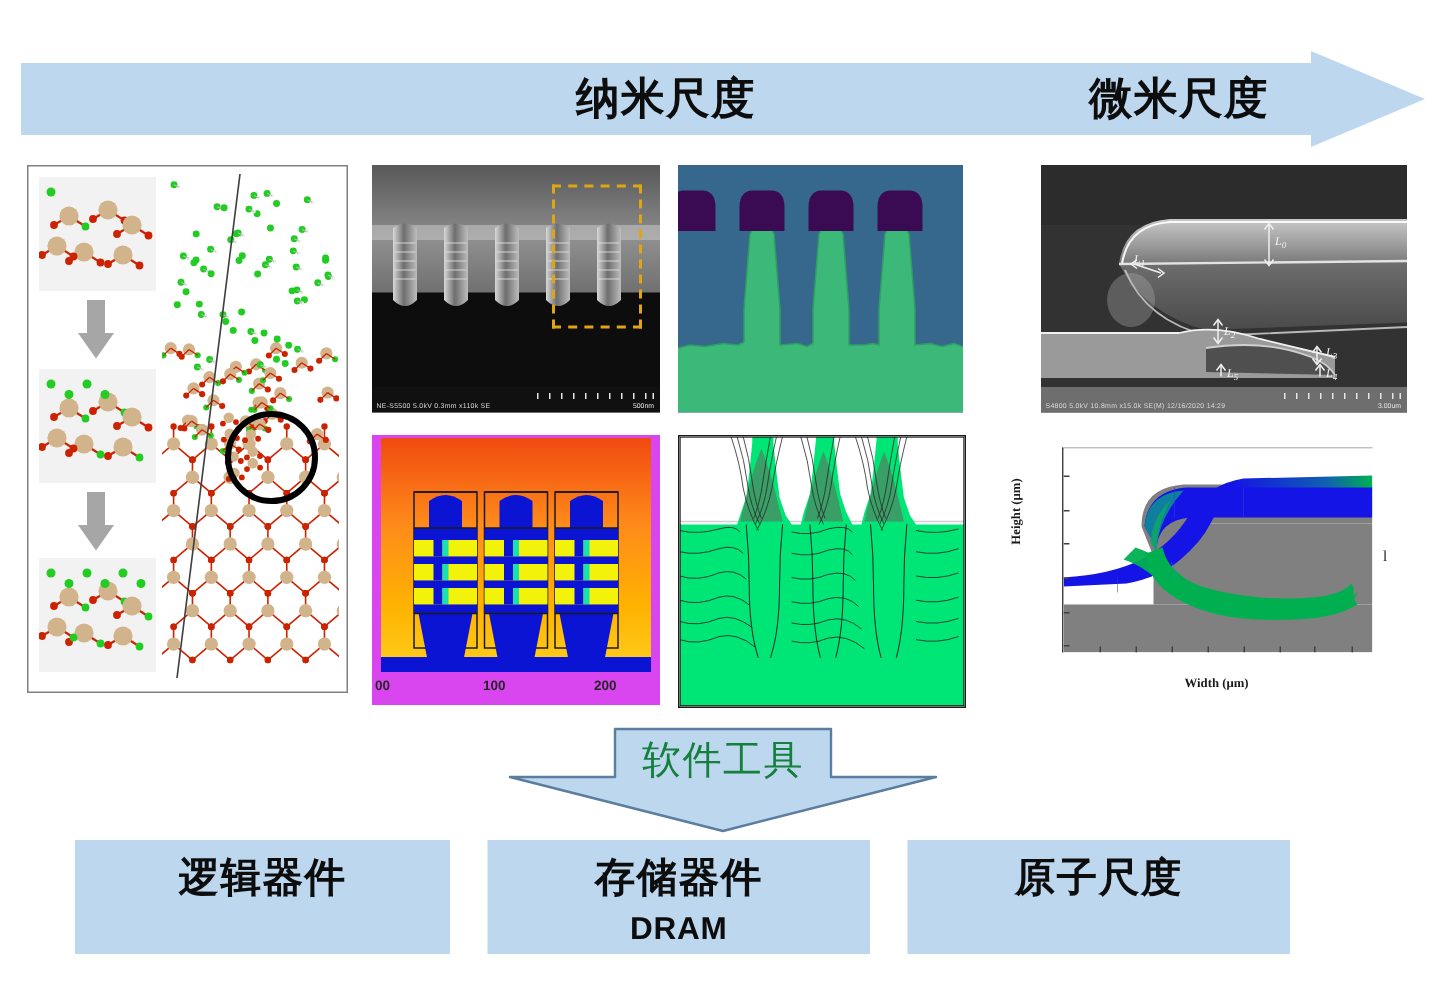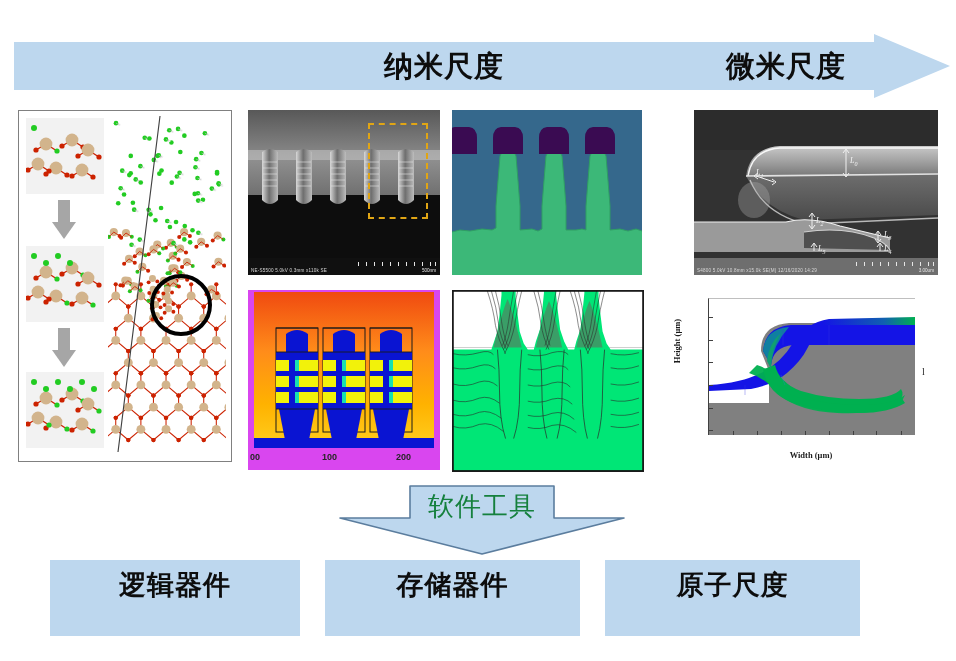--- a/index.html
+++ b/index.html
@@ -1100,16 +1100,17 @@
     <path d="M74 2 L218 2 L218 34 L288 34 L146 70 L4 34 L74 34 Z" fill="#bdd7ee" stroke="#5b7d9e" stroke-width="1.6" stroke-linejoin="round"></path>
   </svg>
   <div id="tools-arrow-label">软件工具</div>
 </div>
 
 <div class="device-box" id="device-box-0">
   <div class="device-title">逻辑器件</div>
 </div>
 <div class="device-box" id="device-box-1">
   <div class="device-title">存储器件</div>
+  <div class="device-sub">DRAM</div>
 </div>
 <div class="device-box" id="device-box-2">
   <div class="device-title">原子尺度</div>
 </div>
 
 </body></html>

